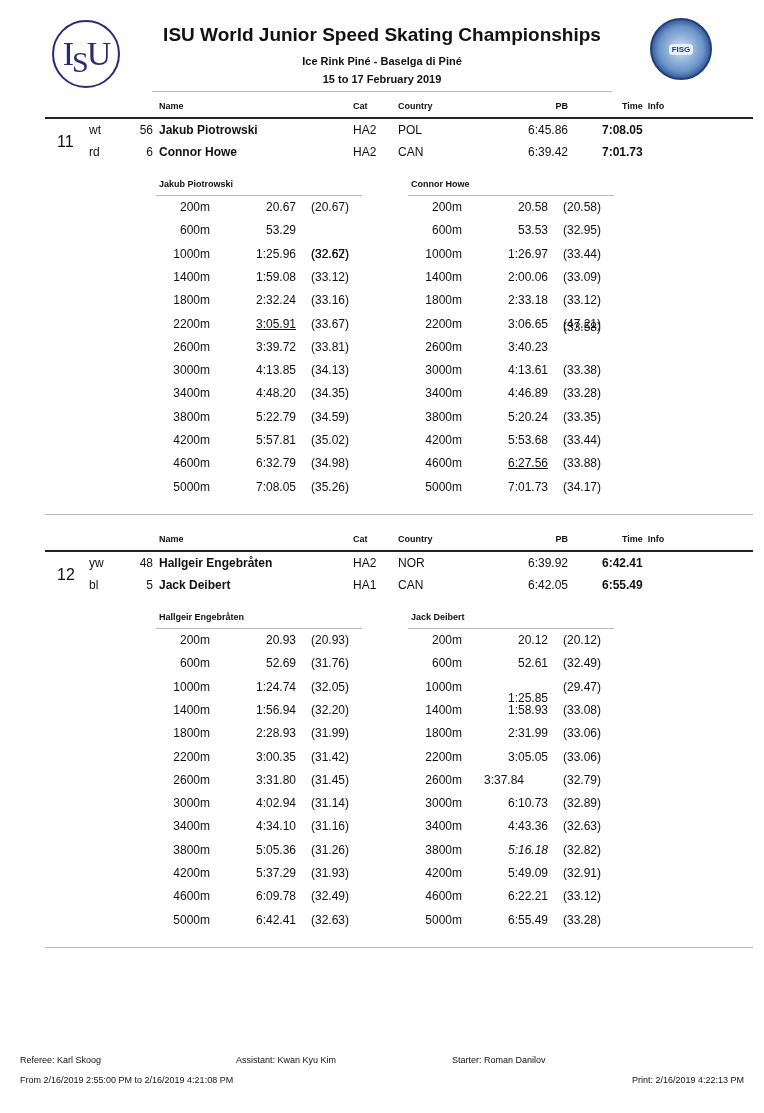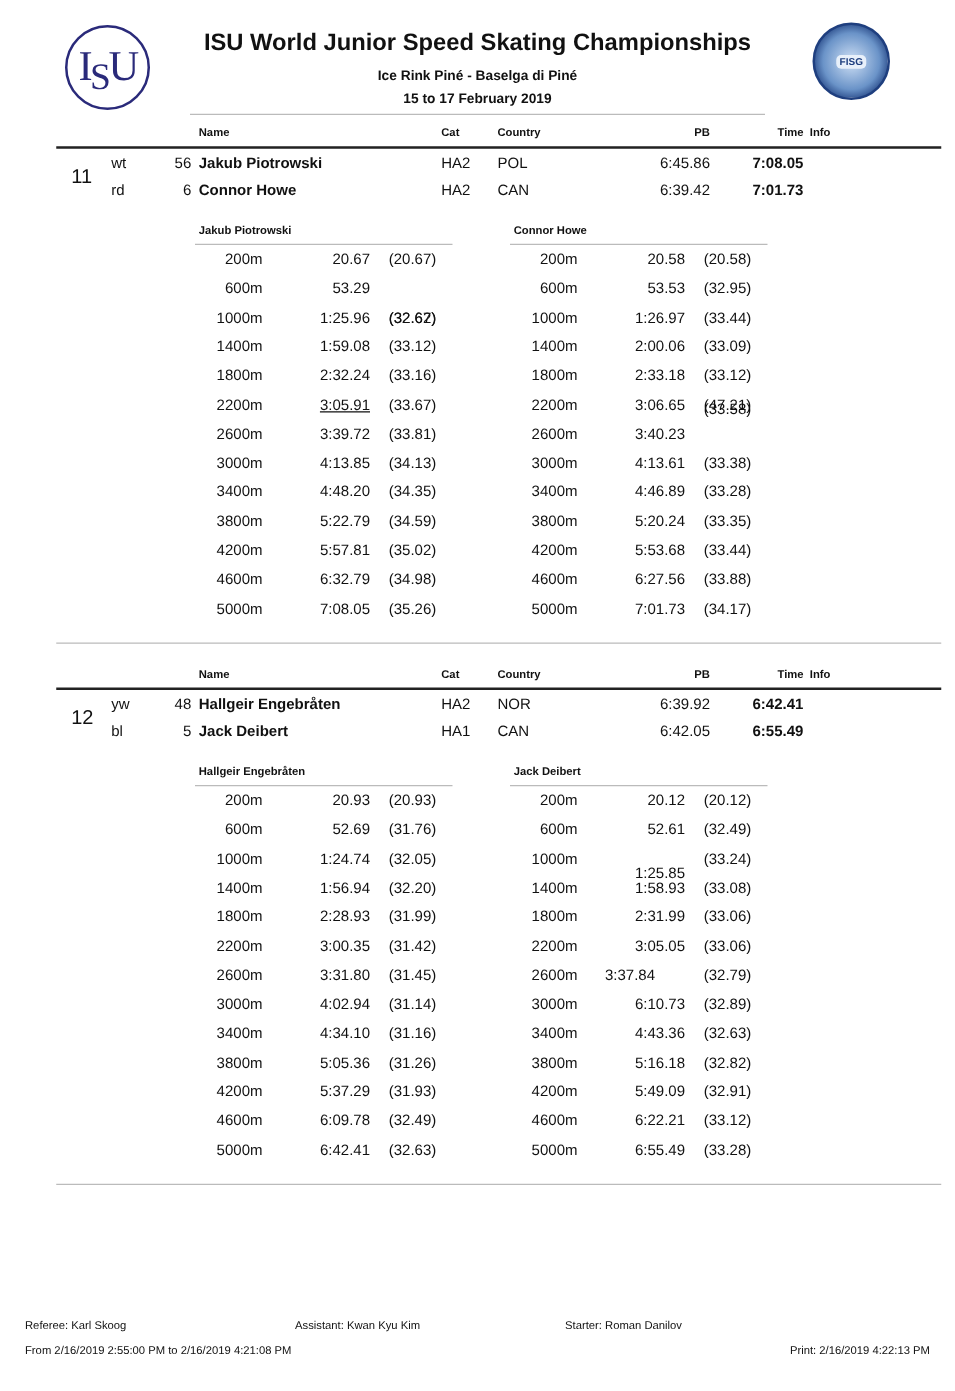--- a/index.html
+++ b/index.html
@@ -131,21 +131,21 @@
     <div class="abs split r" style="left:412px; width:50px; top:386.4px;">3400m</div>
     <div class="abs split r" style="left:484px; width:64px; top:386.4px;">4:46.89</div>
     <div class="abs split" style="left:563px; top:386.4px;">(33.28)</div>
     <div class="abs split r" style="left:412px; width:50px; top:409.70000000000005px;">3800m</div>
     <div class="abs split r" style="left:484px; width:64px; top:409.70000000000005px;">5:20.24</div>
     <div class="abs split" style="left:563px; top:409.70000000000005px;">(33.35)</div>
     <div class="abs split r" style="left:412px; width:50px; top:433px;">4200m</div>
     <div class="abs split r" style="left:484px; width:64px; top:433px;">5:53.68</div>
     <div class="abs split" style="left:563px; top:433px;">(33.44)</div>
     <div class="abs split r" style="left:412px; width:50px; top:456.3px;">4600m</div>
-    <div class="abs split r" style="left:484px; width:64px; top:456.3px;">6:27.56</div>
+    <div class="abs split r" style="left:484px; width:64px; top:456.3px;text-decoration:underline;">6:27.56</div>
     <div class="abs split" style="left:563px; top:456.3px;">(33.88)</div>
     <div class="abs split r" style="left:412px; width:50px; top:479.6px;">5000m</div>
     <div class="abs split r" style="left:484px; width:64px; top:479.6px;">7:01.73</div>
     <div class="abs split" style="left:563px; top:479.6px;">(34.17)</div>
     <div class="abs hrule-thin" style="left:45px; top:514px; width:708px;"></div>
     <div class="abs hdr" style="left:159px; top:534px;">Name</div>
     <div class="abs hdr" style="left:353px; top:534px;">Cat</div>
     <div class="abs hdr" style="left:398px; top:534px;">Country</div>
     <div class="abs hdr r" style="left:520px; width:48px; top:534px;">PB</div>
     <div class="abs hdr" style="left:622px; top:534px; white-space:pre;">Time  Info</div>
@@ -209,41 +209,41 @@
     <div class="abs splitname" style="left:411px; top:612px;">Jack Deibert</div>
     <div class="abs hrule-thin" style="left:408px; top:628px; width:206px;"></div>
     <div class="abs split r" style="left:412px; width:50px; top:633px;">200m</div>
     <div class="abs split r" style="left:484px; width:64px; top:633px;">20.12</div>
     <div class="abs split" style="left:563px; top:633px;">(20.12)</div>
     <div class="abs split r" style="left:412px; width:50px; top:656.3px;">600m</div>
     <div class="abs split r" style="left:484px; width:64px; top:656.3px;">52.61</div>
     <div class="abs split" style="left:563px; top:656.3px;">(32.49)</div>
     <div class="abs split r" style="left:412px; width:50px; top:679.6px;">1000m</div>
     <div class="abs split r" style="left:484px; width:64px; top:679.6px;margin-top:11px;">1:25.85</div>
-    <div class="abs split" style="left:563px; top:679.6px;">(33.24)</div>
+    <div class="abs split" style="left:563px; top:679.6px;">(29.47)</div>
     <div class="abs split r" style="left:412px; width:50px; top:702.9px;">1400m</div>
     <div class="abs split r" style="left:484px; width:64px; top:702.9px;">1:58.93</div>
     <div class="abs split" style="left:563px; top:702.9px;">(33.08)</div>
     <div class="abs split r" style="left:412px; width:50px; top:726.2px;">1800m</div>
     <div class="abs split r" style="left:484px; width:64px; top:726.2px;">2:31.99</div>
     <div class="abs split" style="left:563px; top:726.2px;">(33.06)</div>
     <div class="abs split r" style="left:412px; width:50px; top:749.5px;">2200m</div>
     <div class="abs split r" style="left:484px; width:64px; top:749.5px;">3:05.05</div>
     <div class="abs split" style="left:563px; top:749.5px;">(33.06)</div>
     <div class="abs split r" style="left:412px; width:50px; top:772.8px;">2600m</div>
     <div class="abs split r" style="left:460px; width:64px; top:772.8px;">3:37.84</div>
     <div class="abs split" style="left:563px; top:772.8px;">(32.79)</div>
     <div class="abs split r" style="left:412px; width:50px; top:796.1px;">3000m</div>
     <div class="abs split r" style="left:484px; width:64px; top:796.1px;">6:10.73</div>
     <div class="abs split" style="left:563px; top:796.1px;">(32.89)</div>
     <div class="abs split r" style="left:412px; width:50px; top:819.4px;">3400m</div>
     <div class="abs split r" style="left:484px; width:64px; top:819.4px;">4:43.36</div>
     <div class="abs split" style="left:563px; top:819.4px;">(32.63)</div>
     <div class="abs split r" style="left:412px; width:50px; top:842.7px;">3800m</div>
-    <div class="abs split r" style="left:484px; width:64px; top:842.7px;">5:16.18</div>
+    <div class="abs split r" style="left:484px; width:64px; top:842.7px;font-style:italic;">5:16.18</div>
     <div class="abs split" style="left:563px; top:842.7px;">(32.82)</div>
     <div class="abs split r" style="left:412px; width:50px; top:866px;">4200m</div>
     <div class="abs split r" style="left:484px; width:64px; top:866px;">5:49.09</div>
     <div class="abs split" style="left:563px; top:866px;">(32.91)</div>
     <div class="abs split r" style="left:412px; width:50px; top:889.3px;">4600m</div>
     <div class="abs split r" style="left:484px; width:64px; top:889.3px;">6:22.21</div>
     <div class="abs split" style="left:563px; top:889.3px;">(33.12)</div>
     <div class="abs split r" style="left:412px; width:50px; top:912.6px;">5000m</div>
     <div class="abs split r" style="left:484px; width:64px; top:912.6px;">6:55.49</div>
     <div class="abs split" style="left:563px; top:912.6px;">(33.28)</div>

